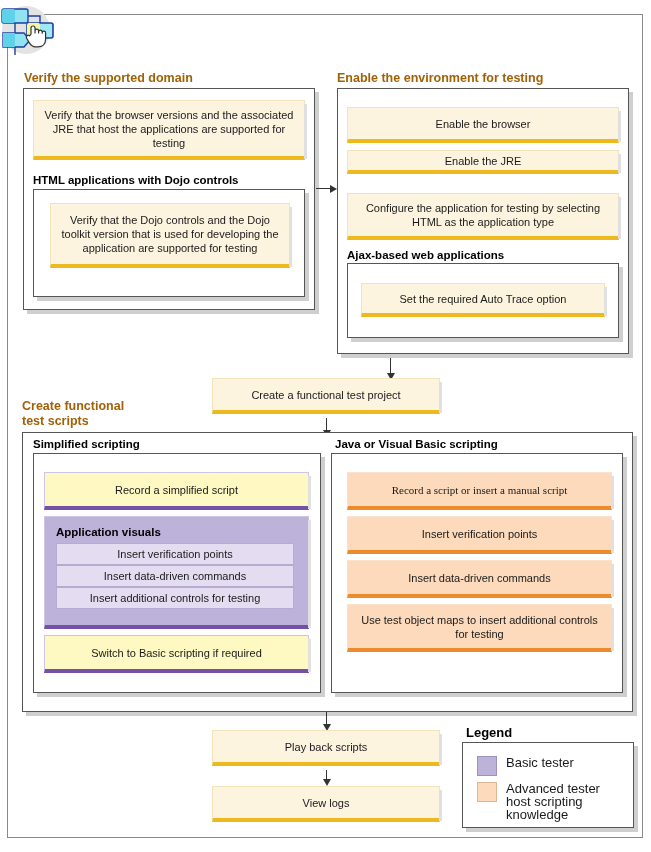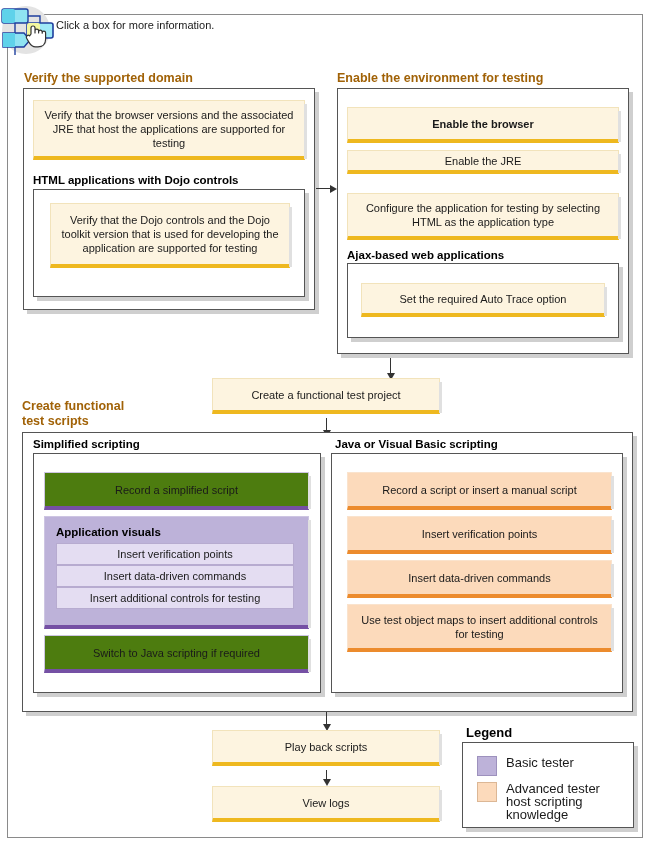--- a/index.html
+++ b/index.html
@@ -103,21 +103,21 @@
   .box-yellow::after {
     content: "";
     position: absolute;
     right: -3px;
     top: 3px;
     bottom: -3px;
     width: 3px;
     background: #e0e0e0;
   }
   .box-purple {
-    background: #4d7c0f;
+    background: #fef9c3;
     border: 1px solid #cdc5e2;
     border-bottom: 4px solid #7550a4;
   }
   .box-purple::after {
     content: "";
     position: absolute;
     right: -3px;
     top: 3px;
     bottom: -3px;
     width: 3px;
@@ -248,39 +248,38 @@
     <path d="M3 30 L15 30 L15 44 L3 44 Z" fill="#5fd2ea" stroke="none"></path>
     <path d="M15 44 L15 52" fill="none" stroke="#1f3f9e" stroke-width="1.4"></path>
 
     <rect x="27" y="20" width="26" height="15" rx="2" fill="#9fe9f7" stroke="#1f3f9e" stroke-width="1.6"></rect>
     <rect x="27" y="20" width="13" height="15" rx="2" fill="#f3f7a0" stroke="none"></rect>
 
     <path d="M31 31 l0 -6 a2 2 0 0 1 4 0 l0 5 0 -2 a1.8 1.8 0 0 1 3.6 0 l0 2 0 -1 a1.8 1.8 0 0 1 3.6 0 l0 1.2 0 -0.4 a1.7 1.7 0 0 1 3.4 0 l0 6.4 c0 4.6 -3 7.6 -7.6 7.6 l-2.6 0 c-3.2 0 -4.6 -1.6 -6.2 -4.2 l-2.6 -4.4 a1.9 1.9 0 0 1 3 -2.3 z" fill="#ffffff" stroke="#333333" stroke-width="1.2" stroke-linejoin="round"></path>
   </svg>
 </div>
 <div id="header-hint">
-  <div>Click a box for more information.</div>
 </div>
 
 <div class="section-title" style="left:24px; top:71px;">Verify the supported domain</div>
 <div class="panel-shadow" style="left:27px; top:92px; width:292px; height:222px;"></div>
 <div class="panel" style="left:23px; top:88px; width:292px; height:222px;"></div>
 
 <div class="box box-yellow" style="left:33px; top:100px; width:272px; height:60px;">Verify that the browser versions and the associated JRE that host the applications are supported for testing</div>
 
 <div class="sub-title" style="left:33px; top:174px;">HTML applications with Dojo controls</div>
 <div class="panel-shadow" style="left:37px; top:193px; width:272px; height:108px;"></div>
 <div class="panel" style="left:33px; top:189px; width:272px; height:108px;"></div>
 <div class="box box-yellow" style="left:50px; top:203px; width:240px; height:65px;">Verify that the Dojo controls and the Dojo toolkit version that is used for developing the application are supported for testing</div>
 
 <div class="section-title" style="left:337px; top:71px;">Enable the environment for testing</div>
 <div class="panel-shadow" style="left:341px; top:92px; width:292px; height:266px;"></div>
 <div class="panel" style="left:337px; top:88px; width:292px; height:266px;"></div>
 
-<div class="box box-yellow" style="left:347px; top:107px; width:272px; height:36px;font-weight:bold;">Enable the browser</div>
+<div class="box box-yellow" style="left:347px; top:107px; width:272px; height:36px;">Enable the browser</div>
 <div class="box box-yellow" style="left:347px; top:150px; width:272px; height:24px;">Enable the JRE</div>
 <div class="box box-yellow" style="left:347px; top:193px; width:272px; height:47px;">Configure the application for testing by selecting HTML as the application type</div>
 
 <div class="sub-title" style="left:347px; top:249px;">Ajax-based web applications</div>
 <div class="panel-shadow" style="left:351px; top:267px; width:272px; height:75px;"></div>
 <div class="panel" style="left:347px; top:263px; width:272px; height:75px;"></div>
 <div class="box box-yellow" style="left:361px; top:283px; width:244px; height:34px;">Set the required Auto Trace option</div>
 
 <div class="conn-h" style="left:316px; top:188px; width:16px;"></div>
 <div class="arrow-right" style="left:330px; top:185px;"></div>
@@ -303,27 +302,27 @@
 <div class="panel" style="left:33px; top:453px; width:288px; height:240px;"></div>
 
 <div class="box box-purple" style="left:44px; top:472px; width:265px; height:38px;">Record a simplified script</div>
 
 <div class="group-purple" style="left:44px; top:516px; width:265px; height:113px;"></div>
 <div class="group-label" style="left:56px; top:526px;">Application visuals</div>
 <div class="box box-lilac" style="left:56px; top:543px; width:238px; height:22px;">Insert verification points</div>
 <div class="box box-lilac" style="left:56px; top:565px; width:238px; height:22px;">Insert data-driven commands</div>
 <div class="box box-lilac" style="left:56px; top:587px; width:238px; height:22px;">Insert additional controls for testing</div>
 
-<div class="box box-purple" style="left:44px; top:635px; width:265px; height:38px;">Switch to Java scripting if required</div>
+<div class="box box-purple" style="left:44px; top:635px; width:265px; height:38px;">Switch to Basic scripting if required</div>
 
 <div class="sub-title" style="left:335px; top:438px;">Java or Visual Basic scripting</div>
 <div class="panel-shadow" style="left:335px; top:457px; width:292px; height:240px;"></div>
 <div class="panel" style="left:331px; top:453px; width:292px; height:240px;"></div>
 
-<div class="box box-orange" style="left:347px; top:472px; width:265px; height:38px;">Record a script or insert a manual script</div>
+<div class="box box-orange" style="left:347px; top:472px; width:265px; height:38px;font-family:Liberation Serif, serif;">Record a script or insert a manual script</div>
 <div class="box box-orange" style="left:347px; top:516px; width:265px; height:38px;">Insert verification points</div>
 <div class="box box-orange" style="left:347px; top:560px; width:265px; height:38px;">Insert data-driven commands</div>
 <div class="box box-orange" style="left:347px; top:604px; width:265px; height:48px;">Use test object maps to insert additional controls for testing</div>
 
 <div class="conn-v" style="left:326px; top:712px; height:15px;"></div>
 <div class="arrow-down" style="left:323px; top:724px;"></div>
 
 <div class="box box-yellow" style="left:212px; top:730px; width:228px; height:36px;">Play back scripts</div>
 
 <div class="conn-v" style="left:326px; top:770px; height:12px;"></div>

